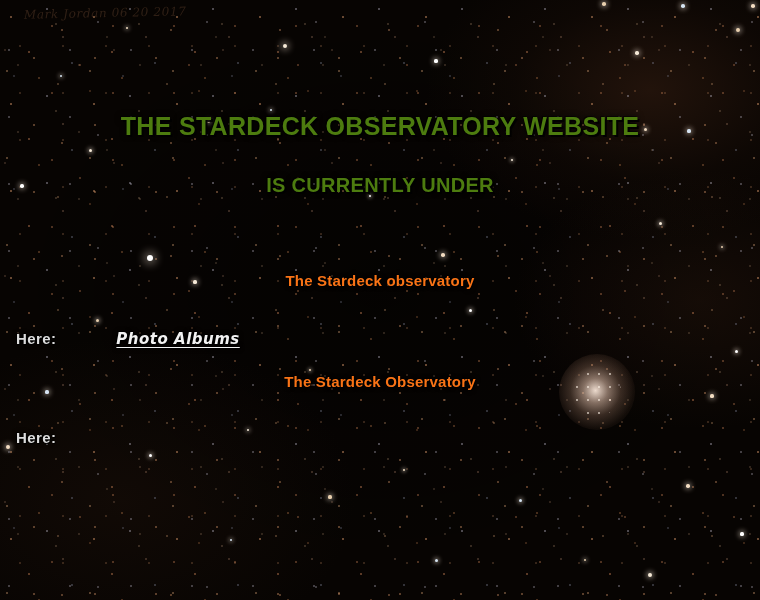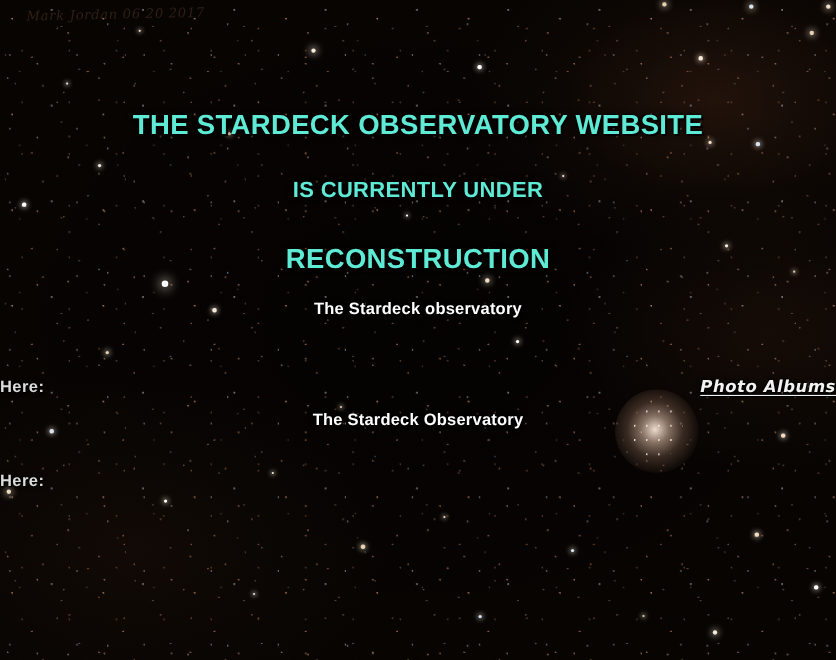--- a/index.html
+++ b/index.html
@@ -113,57 +113,58 @@
   }
 
   
   .content {
     position: absolute;
     inset: 0;
     text-align: center;
   }
 
   .headline {
-    color: #5eead4;
+    color: #4d7c0f;
     font-weight: bold;
     letter-spacing: 0.3px;
     text-shadow:
       2px 2px 0 rgba(0,0,0,0.85),
       -1px -1px 0 rgba(0,0,0,0.55),
        0 0 6px rgba(0,0,0,0.9);
-    margin: 0;
+    margin: 12px;
   }
 
   #line1 { position: absolute; left: 0; right: 0; top: 100px; font-size: 25px; }
   #line2 { position: absolute; left: 0; right: 0; top: 162px; font-size: 20px; }
   #line3 { position: absolute; left: 0; right: 0; top: 222px; font-size: 25px; }
 
   .bodytext {
-    color: #ffffff;
+    color: #f97316;
     font-weight: bold;
     font-size: 15px;
     line-height: 22px;
     letter-spacing: 0.2px;
     text-shadow:
       1px 1px 0 rgba(0,0,0,0.9),
       -1px -1px 0 rgba(0,0,0,0.6),
        0 0 5px rgba(0,0,0,0.9);
     margin: 0;
   }
 
   #para1 { position: absolute; left: 0; right: 0; top: 270px; }
   #para2 { position: absolute; left: 0; right: 0; top: 371px; }
 
   .linkrow {
     position: absolute;
-    left: 0;
+    left: 16px;
     right: 0;
     display: flex;
-    justify-content: space-between;
+    justify-content: flex-start;
     align-items: baseline;
+    gap: 16px;
   }
   #linkrow1 { top: 330px; }
   #linkrow2 { top: 429px; }
 
   .here-label {
     color: #dcdcdc;
     font-weight: bold;
     font-size: 15px;
     letter-spacing: 0.4px;
     text-shadow:
@@ -180,21 +181,21 @@
     color: #f2f2f2;
     text-decoration: underline;
     text-underline-offset: 3px;
     letter-spacing: 0.5px;
     cursor: pointer;
     text-shadow:
       1px 1px 0 rgba(0,0,0,0.9),
       -1px -1px 0 rgba(0,0,0,0.6),
        0 0 5px rgba(0,0,0,0.9);
   }
-  #linkrow1 .sitelink { margin-left: 44px; margin-top: 12px; }
+  #linkrow1 .sitelink { margin-left: 44px; }
   #linkrow2 .sitelink { margin-left: 36px; }
 </style>
 </head>
 <body>
 
 <div id="page">
 
   <div class="sky"></div>
   <div class="stardust"></div>
   <div class="stardust b"></div>
@@ -246,21 +247,20 @@
       <div class="cluster" style="left: 558.6px; top: 353.6px; width: 76.8px; height: 76.8px;"></div>
       <div class="cluster-grain" style="left: 573px; top: 368px; width: 48px; height: 48px;"></div>
     </div>
 
   <div class="signature">Mark Jordan 06 20 2017</div>
 
   <div class="content">
 
     <h1 id="line1" class="headline">THE STARDECK OBSERVATORY WEBSITE</h1>
     <h1 id="line2" class="headline">IS CURRENTLY UNDER</h1>
-    <h1 id="line3" class="headline">RECONSTRUCTION</h1>
 
     <p id="para1" class="bodytext">
       <span>The Stardeck observatory</span><br>
     </p>
 
     <div id="linkrow1" class="linkrow">
       <span class="here-label">Here:</span>
       <a class="sitelink" href="#">Photo Albums</a>
     </div>
 

